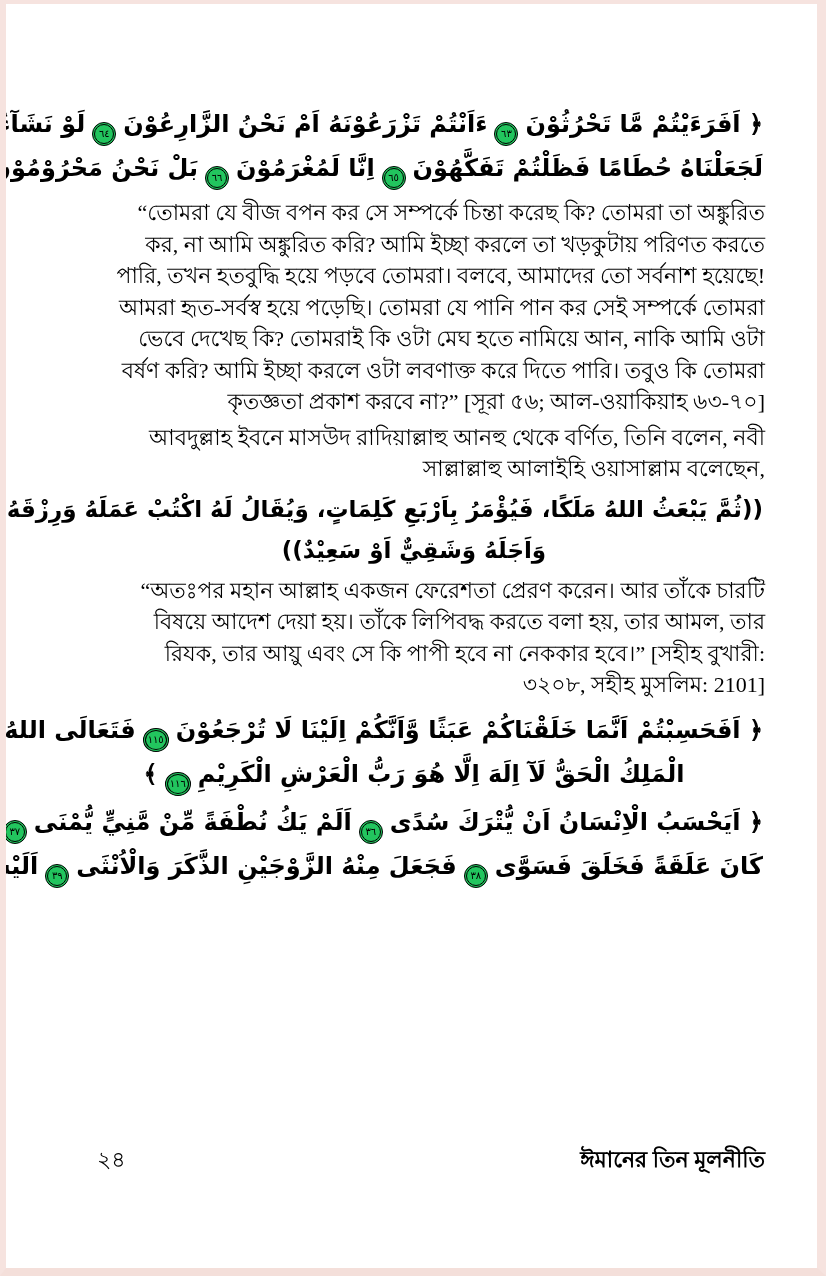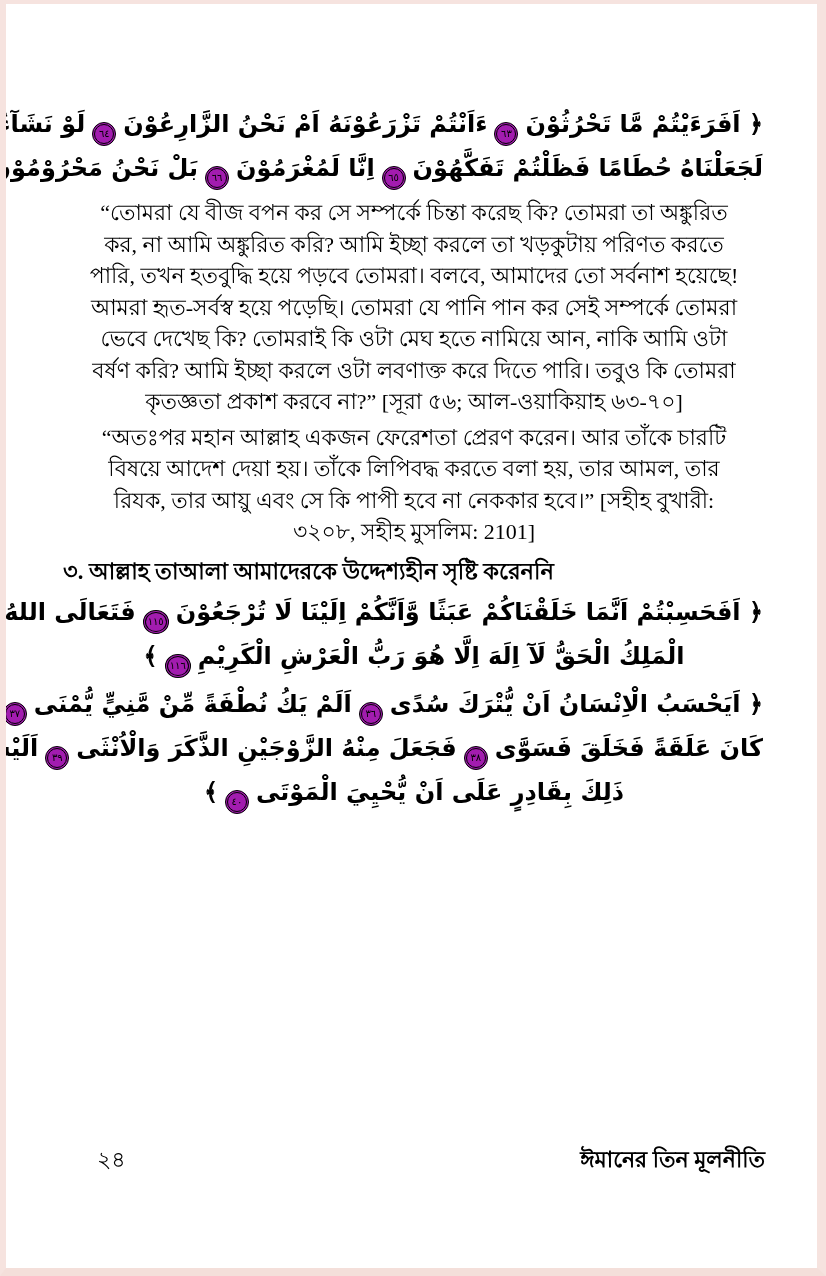--- a/index.html
+++ b/index.html
@@ -51,29 +51,29 @@
     height: 24px;
     line-height: 17px;
     border: 3px double #000;
     border-radius: 50%;
     font-size: 10px;
     font-weight: 400;
     text-align: center;
     vertical-align: -5px;
     margin: 0 5px;
     padding: 0 2px;
-    background: #a21caf;
+    background: #22c55e;
   }
   
   .bn {
     font-family: "Liberation Serif", "DejaVu Serif", serif;
     font-size: 22px;
     line-height: 31.5px;
     white-space: pre-line;
-    text-align: center;
+    text-align: right;
     margin: 0;
   }
   .section-heading {
     font-family: "Liberation Serif", "DejaVu Serif", serif;
     font-size: 22.5px;
     font-weight: 700;
     line-height: 32px;
     margin: 8px 0 2px 0;
   }
   
@@ -107,41 +107,43 @@
     </div>
 
     <p class="bn mb-sm">“তোমরা যে বীজ বপন কর সে সম্পর্কে চিন্তা করেছ কি? তোমরা তা অঙ্কুরিত
 কর, না আমি অঙ্কুরিত করি? আমি ইচ্ছা করলে তা খড়কুটায় পরিণত করতে
 পারি, তখন হতবুদ্ধি হয়ে পড়বে তোমরা। বলবে, আমাদের তো সর্বনাশ হয়েছে!
 আমরা হৃত-সর্বস্ব হয়ে পড়েছি। তোমরা যে পানি পান কর সেই সম্পর্কে তোমরা
 ভেবে দেখেছ কি? তোমরাই কি ওটা মেঘ হতে নামিয়ে আন, নাকি আমি ওটা
 বর্ষণ করি? আমি ইচ্ছা করলে ওটা লবণাক্ত করে দিতে পারি। তবুও কি তোমরা
 কৃতজ্ঞতা প্রকাশ করবে না?” [সূরা ৫৬; আল-ওয়াকিয়াহ ৬৩-৭০]</p>
 
+    <p class="bn">আবদুল্লাহ ইবনে মাসউদ রাদিয়াল্লাহু আনহু থেকে বর্ণিত, তিনি বলেন, নবী
+সাল্লাল্লাহু আলাইহি ওয়াসাল্লাম বলেছেন,</p>
 
     <div class="arabic-block arabic-hadith mt-sm mb-sm">
+      <div class="ar-line"><span class="ar-seg">((ثُمَّ يَبْعَثُ اللهُ مَلَكًا، فَيُؤْمَرُ بِاَرْبَعِ كَلِمَاتٍ، وَيُقَالُ لَهُ اكْتُبْ عَمَلَهُ وَرِزْقَهُ</span></div>
+      <div class="ar-line"><span class="ar-seg">وَاَجَلَهُ وَشَقِيٌّ اَوْ سَعِيْدٌ))</span></div>
     </div>
 
     <p class="bn mb-md">“অতঃপর মহান আল্লাহ একজন ফেরেশতা প্রেরণ করেন। আর তাঁকে চারটি
 বিষয়ে আদেশ দেয়া হয়। তাঁকে লিপিবদ্ধ করতে বলা হয়, তার আমল, তার
 রিযক, তার আয়ু এবং সে কি পাপী হবে না নেককার হবে।” [সহীহ বুখারী:
 ৩২০৮, সহীহ মুসলিম: 2101]</p>
 
-    <h3 class="section-heading">৩. আল্লাহ তাআলা আমাদেরকে উদ্দেশ্যহীন সৃষ্টি করেননি</h3>
 
     <div class="arabic-block mb-sm">
       <div class="ar-line"><span class="ar-seg">﴿ اَفَحَسِبْتُمْ اَنَّمَا خَلَقْنَاكُمْ عَبَثًا وَّاَنَّكُمْ اِلَيْنَا لَا تُرْجَعُوْنَ</span><span class="ayah-badge">١١٥</span><span class="ar-seg">فَتَعَالَى اللهُ</span></div>
       <div class="ar-line"><span class="ar-seg">الْمَلِكُ الْحَقُّ لَآ اِلَهَ اِلَّا هُوَ رَبُّ الْعَرْشِ الْكَرِيْمِ</span><span class="ayah-badge">١١٦</span><span class="ar-seg">﴾</span></div>
     </div>
 
 
     <div class="arabic-block">
       <div class="ar-line"><span class="ar-seg">﴿ اَيَحْسَبُ الْاِنْسَانُ اَنْ يُّتْرَكَ سُدًى</span><span class="ayah-badge">٣٦</span><span class="ar-seg">اَلَمْ يَكُ نُطْفَةً مِّنْ مَّنِيٍّ يُّمْنَى</span><span class="ayah-badge">٣٧</span></div>
       <div class="ar-line"><span class="ar-seg">كَانَ عَلَقَةً فَخَلَقَ فَسَوَّى</span><span class="ayah-badge">٣٨</span><span class="ar-seg">فَجَعَلَ مِنْهُ الزَّوْجَيْنِ الذَّكَرَ وَالْاُنْثَى</span><span class="ayah-badge">٣٩</span><span class="ar-seg">اَلَيْسَ</span></div>
-      <div class="ar-line"><span class="ar-seg">ذَلِكَ بِقَادِرٍ عَلَى اَنْ يُّحْيِيَ الْمَوْتَى</span><span class="ayah-badge">٤٠</span><span class="ar-seg">﴾</span></div>
     </div>
 
   </div>
 
   <div class="footer">
     <span class="page-number">২৪</span>
     <span class="book-title">ঈমানের তিন মূলনীতি</span>
   </div>
 </div>
 

